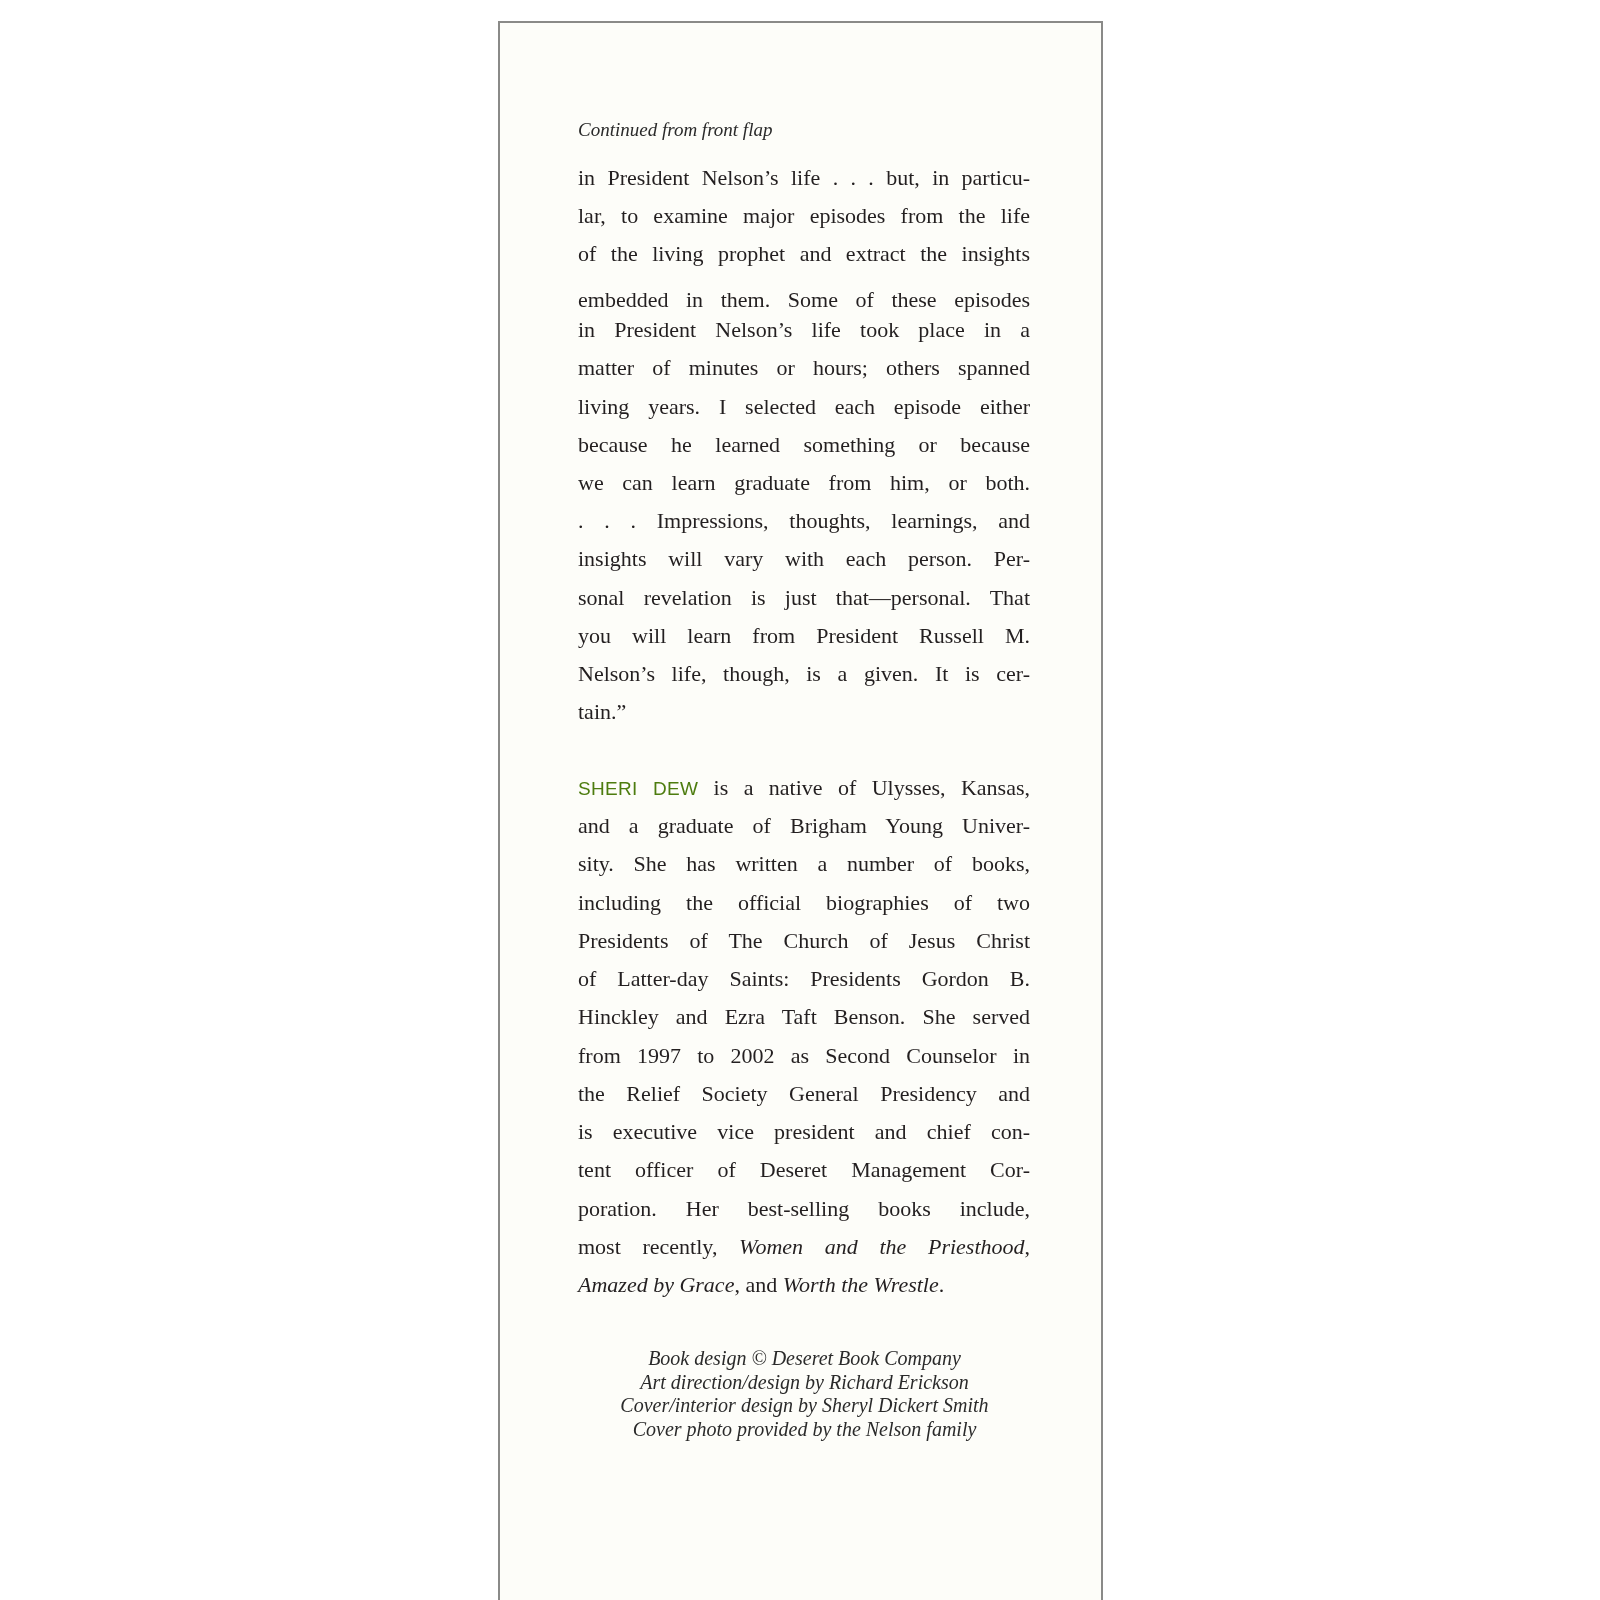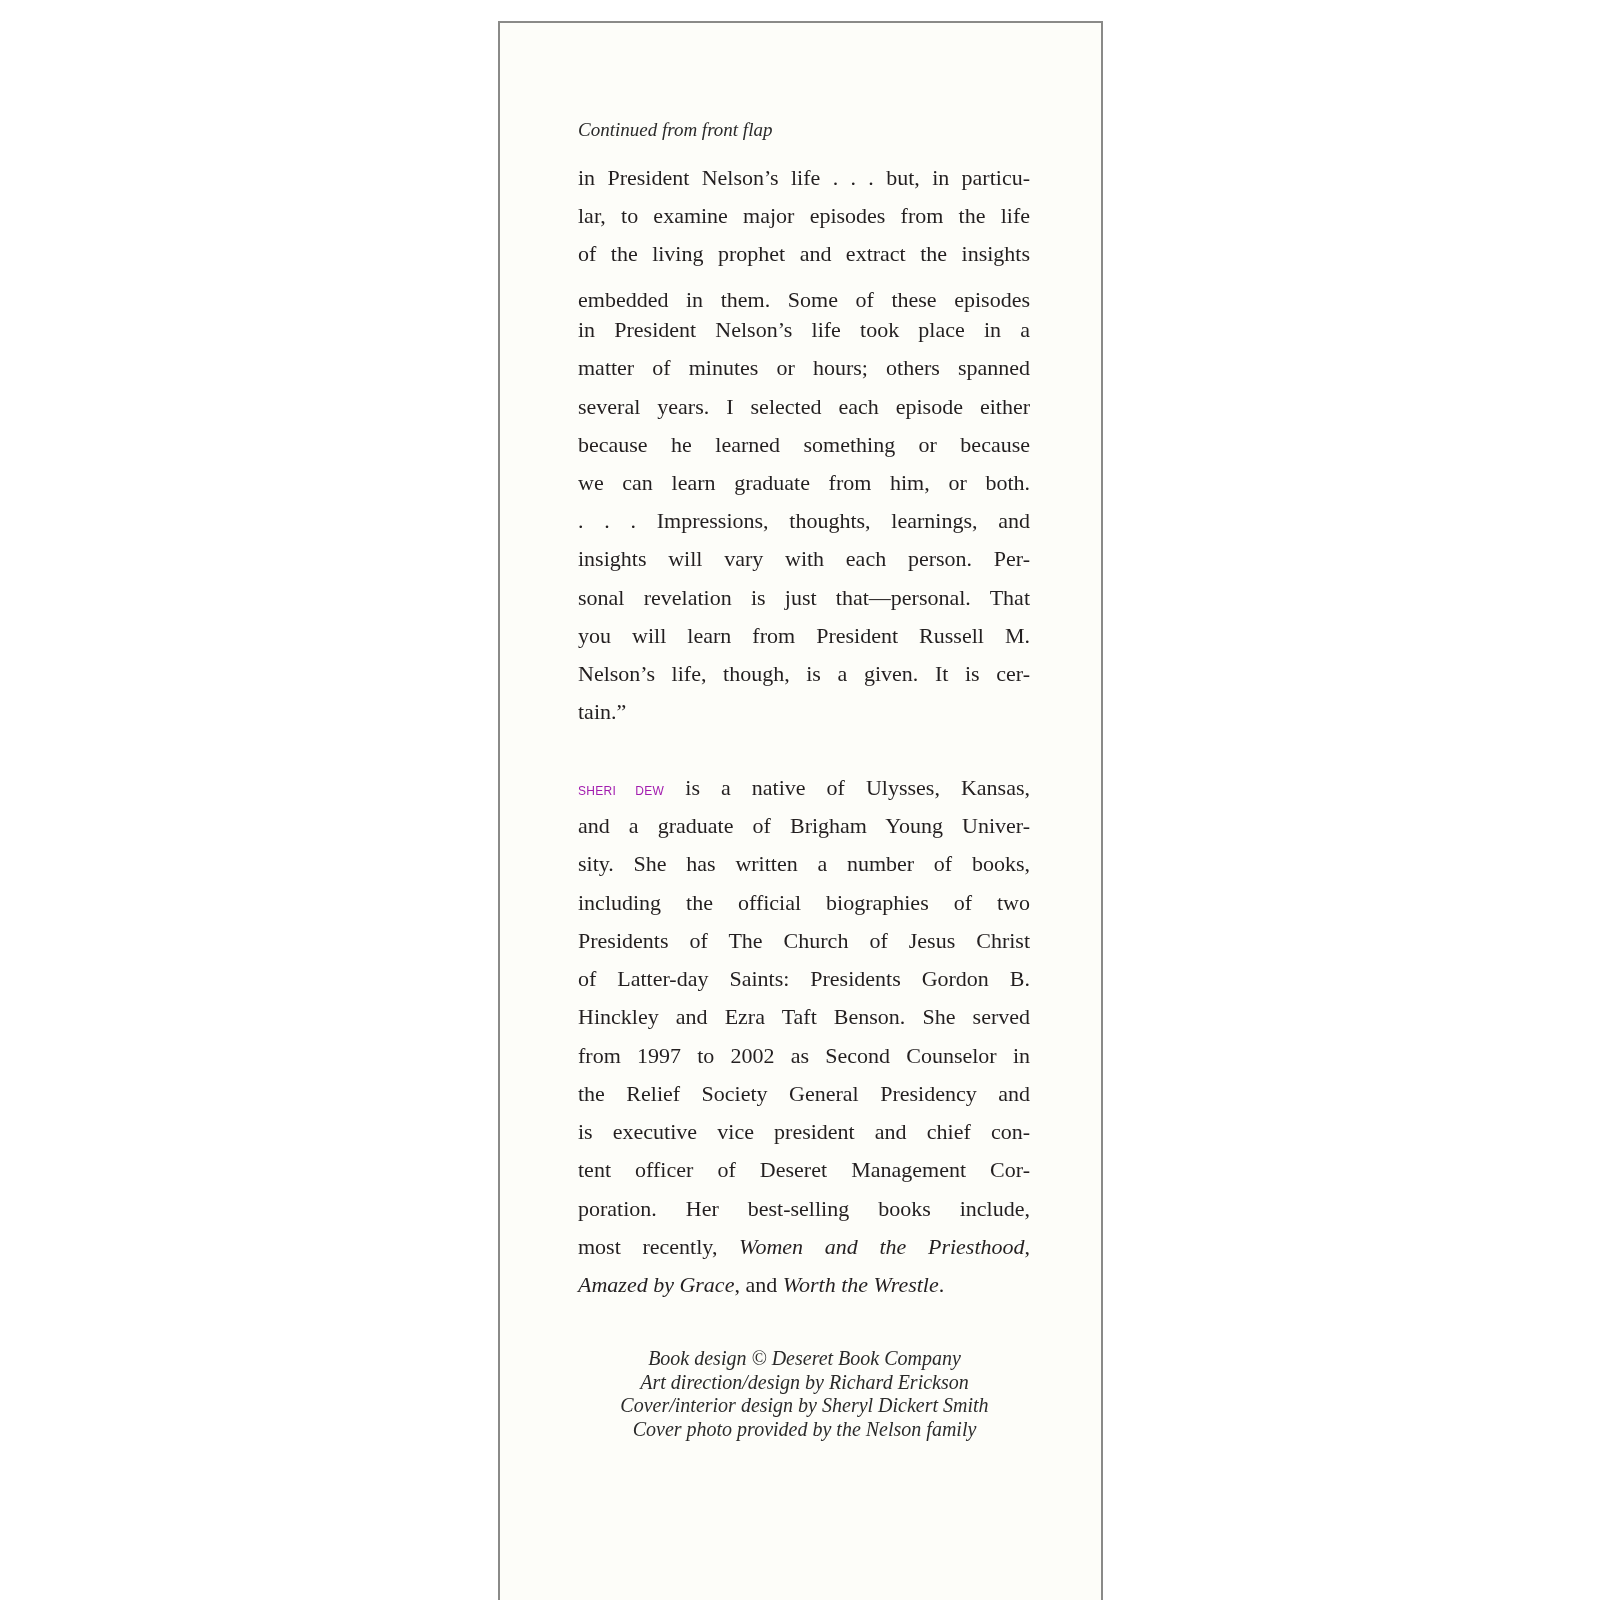--- a/index.html
+++ b/index.html
@@ -16,21 +16,21 @@
     position: absolute; left: 78px; top: 96px; font-style: italic; font-size: 19px; color: #2a2a2a;
     white-space: nowrap;
   }
   .line {
     position: absolute; left: 0; width: 452px; height: 30px; font-size: 22px; line-height: 30px;
     white-space: nowrap; text-align: justify; text-align-last: justify; color: #231f20;
   }
   .line.last { text-align: left; text-align-last: left; }
   .line i { }
   .name {
-    font-family: "Liberation Sans", "DejaVu Sans", sans-serif; color: #a21caf; font-size: 12px;
+    font-family: "Liberation Sans", "DejaVu Sans", sans-serif; color: #4d7c0f; font-size: 19px;
     letter-spacing: 0.3px;
   }
   .credits { position: absolute; left: 0; width: 601px; top: 1320px; }
   .credit {
     position: absolute; left: 0; width: 609px; text-align: center; font-style: italic;
     font-size: 20px; line-height: 22px; color: #2a2a2a; white-space: nowrap;
   }
 </style>
 </head>
 <body>
@@ -39,21 +39,21 @@
 
   <div class="continued">Continued from front  flap</div>
 
   <div class="block" style="top:0;">
     <div class="line" style="top:140px">in President Nelson’s life . . . but, in particu-</div>
     <div class="line" style="top:178px">lar, to examine major episodes from the life</div>
     <div class="line" style="top:216px">of the living prophet and extract the insights</div>
     <div class="line" style="top:262px">embedded in them. Some of these episodes</div>
     <div class="line" style="top:292px">in President Nelson’s life took place in a</div>
     <div class="line" style="top:330px">matter of minutes or hours; others spanned</div>
-    <div class="line" style="top:369px">several years. I selected each episode either</div>
+    <div class="line" style="top:369px">living years. I selected each episode either</div>
     <div class="line" style="top:407px">because he learned something or because</div>
     <div class="line" style="top:445px">we can learn graduate from him, or both.</div>
     <div class="line" style="top:483px">. . . Impressions, thoughts, learnings, and</div>
     <div class="line" style="top:521px">insights will vary with each person. Per-</div>
     <div class="line" style="top:560px">sonal revelation is just that—personal. That</div>
     <div class="line" style="top:598px">you will learn from President Russell M.</div>
     <div class="line" style="top:636px">Nelson’s life, though, is a given. It is cer-</div>
     <div class="line last" style="top:674px">tain.”</div>
   </div>
 

